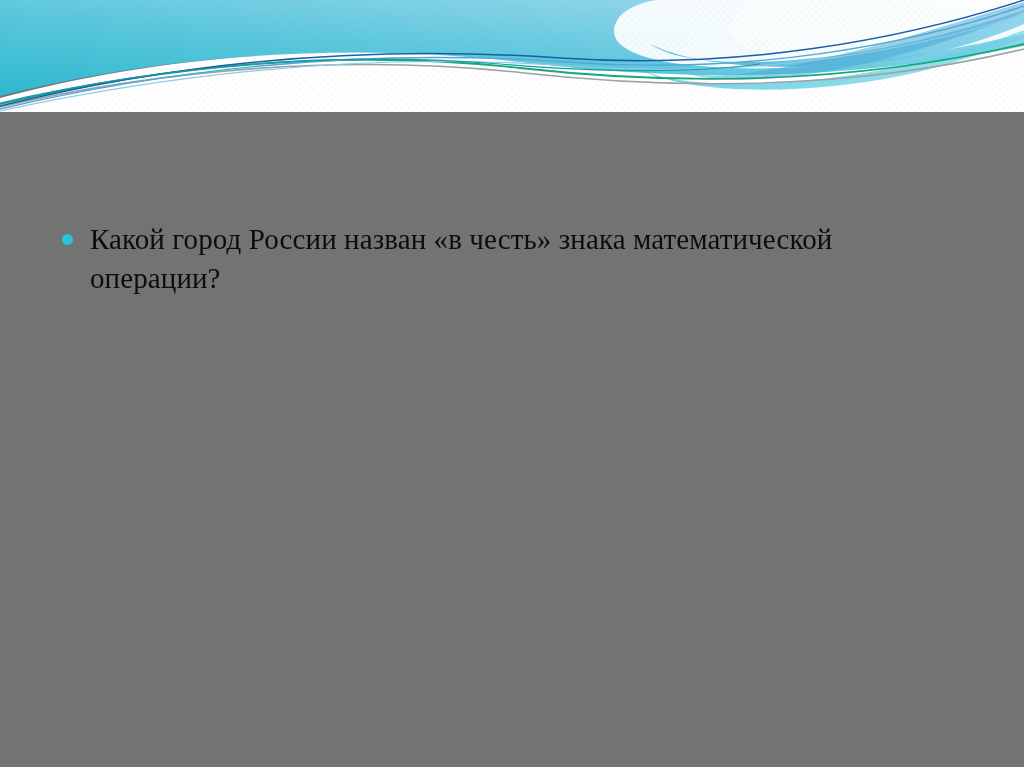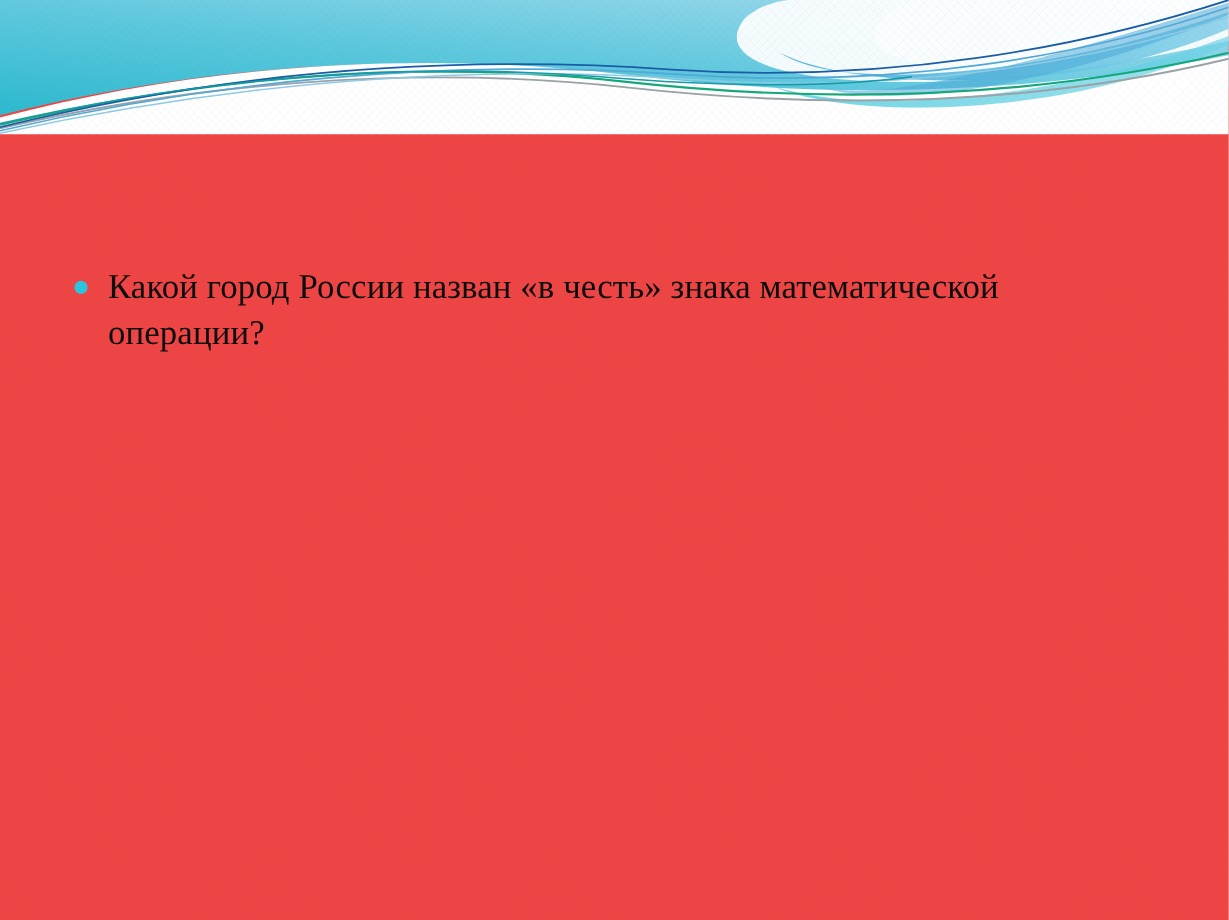--- a/index.html
+++ b/index.html
@@ -12,21 +12,21 @@
     height: 767px;
     overflow: hidden;
     background: #ffffff;
     font-family: "Liberation Serif", "DejaVu Serif", serif;
   }
 
   #slide {
     position: relative;
     width: 1024px;
     height: 767px;
-    background-color: #ef4444;
+    background-color: #737373;
     overflow: hidden;
   }
 
   
   #slide-texture {
     position: absolute;
     inset: 0;
     pointer-events: none;
     background-image:
       repeating-linear-gradient(45deg,  rgba(120,128,140,0.030) 0 1px, rgba(255,255,255,0) 1px 5px),

